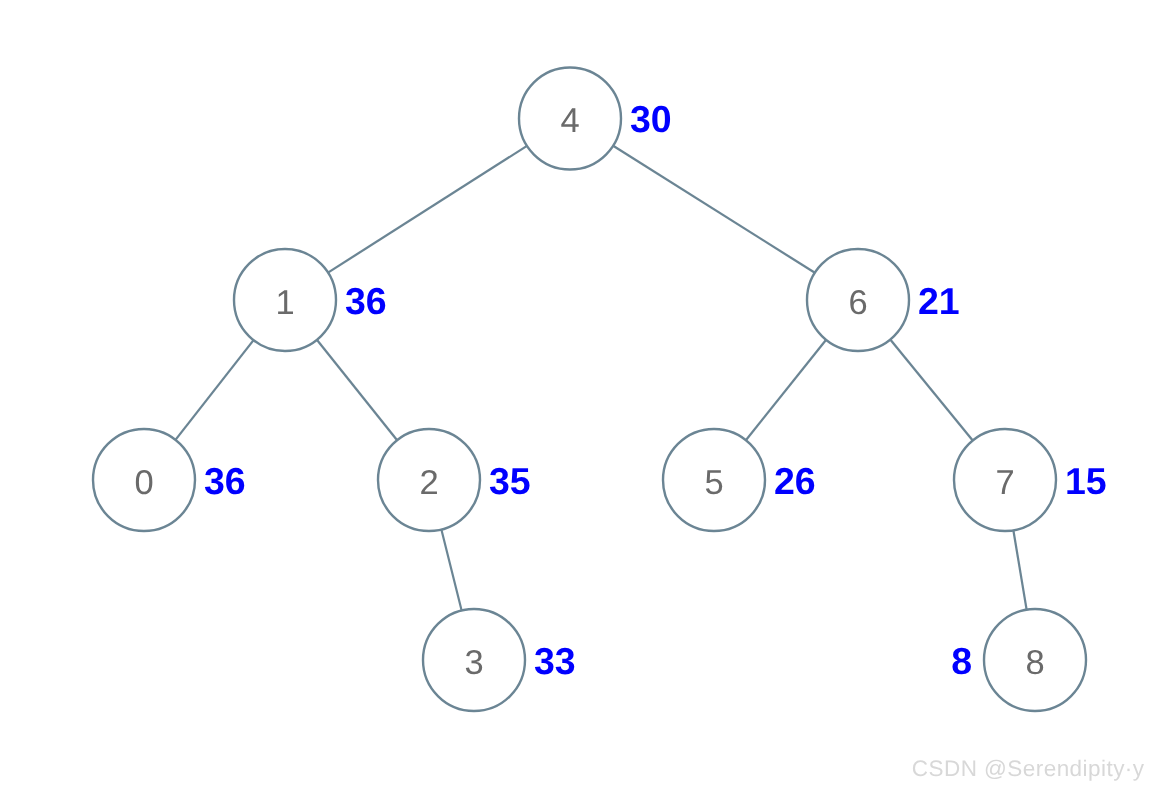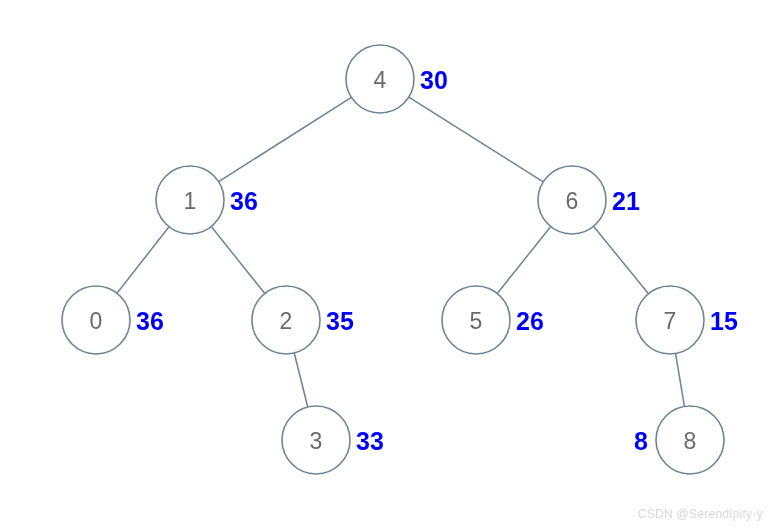--- a/index.html
+++ b/index.html
@@ -56,21 +56,21 @@
   }
   .node-label.left-side {
     text-anchor: end;
   }
   #watermark {
     position: absolute;
     right: 12px;
     bottom: 8px;
     color: #d8d8d8;
     font-family: "Liberation Sans", sans-serif;
-    font-size: 12px;
+    font-size: 15px;
     letter-spacing: 0.3px;
     white-space: nowrap;
     user-select: none;
   }
 </style>
 </head>
 <body>
 
 <div id="canvas">
   <svg id="tree-svg" viewBox="0 0 775 529" xmlns="http://www.w3.org/2000/svg">

